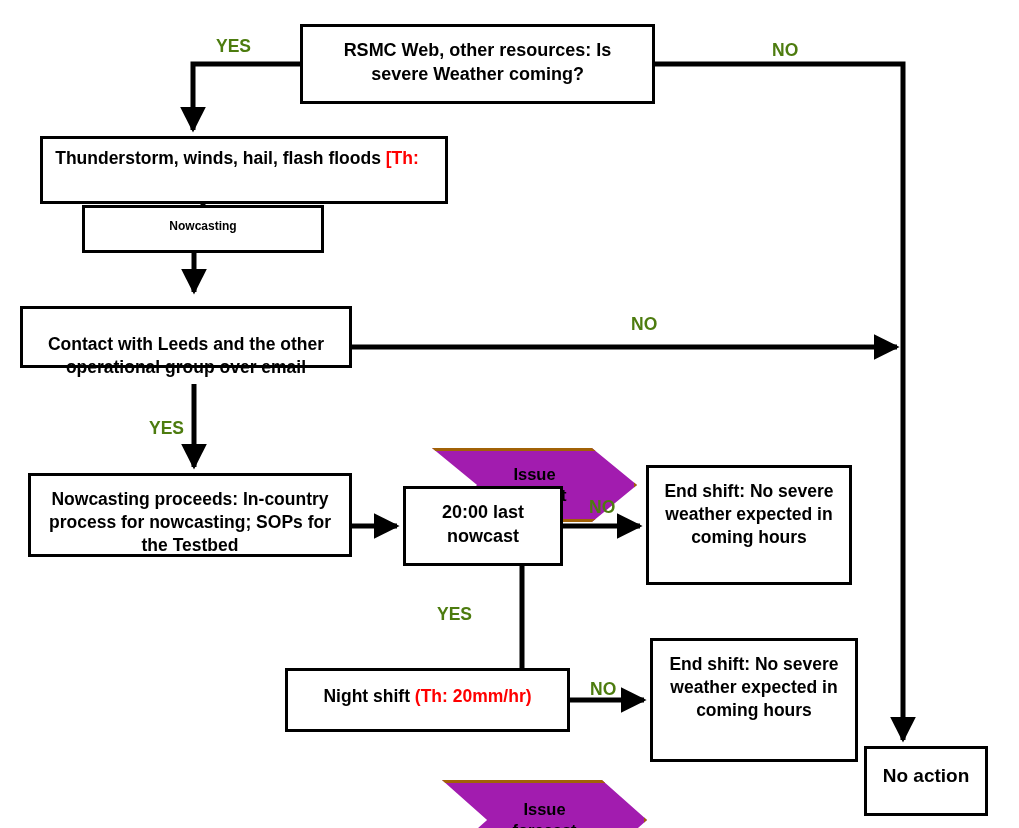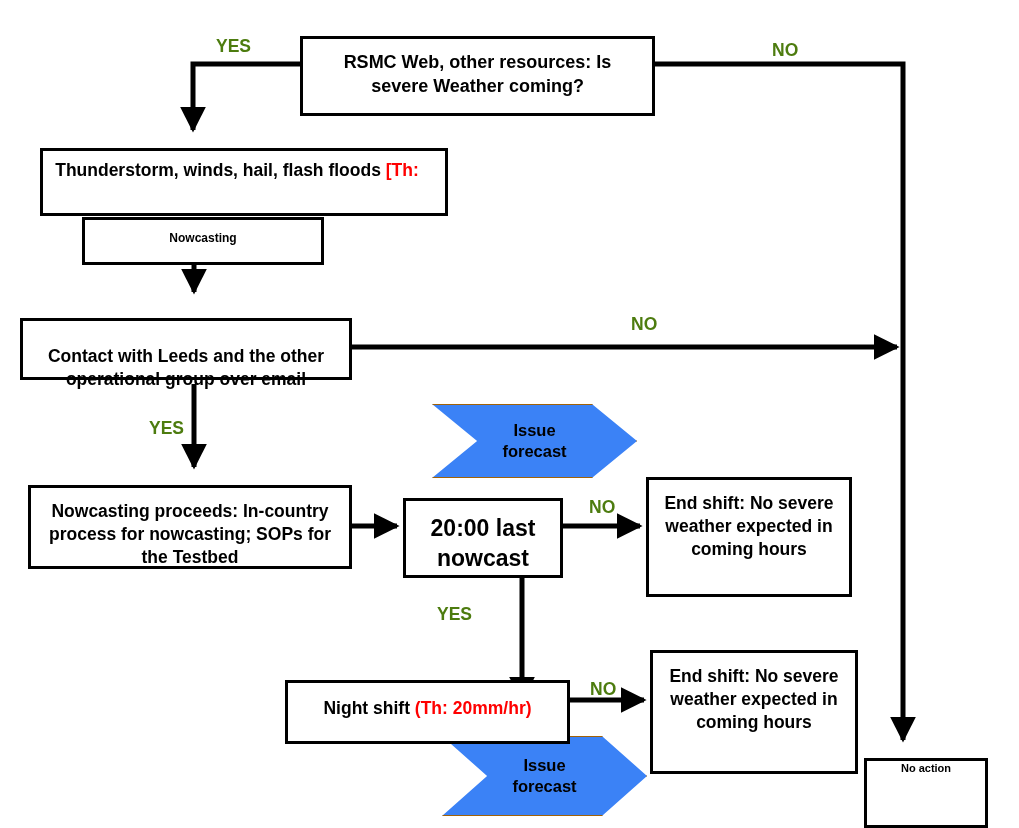--- a/index.html
+++ b/index.html
@@ -28,60 +28,60 @@
     box-sizing: border-box;
     background: #ffffff;
     border: 3px solid #000000;
     display: flex;
     align-items: flex-start;
     justify-content: center;
     text-align: center;
     font-weight: bold;
     color: #000000;
     line-height: 1.32;
-    margin-top: 12px;
   }
   .node .txt {
     display: block;
     width: 100%;
   }
   .chev {
     position: absolute;
     box-sizing: border-box;
-    background: #3b82f6;
-    border: 1px solid #a16207;
+    background: #a21caf;
+    border: 3px solid #a16207;
     display: flex;
     align-items: center;
     justify-content: center;
     text-align: center;
     font-weight: bold;
     color: #000000;
     line-height: 1.3;
     clip-path: polygon(0% 0%, 78% 0%, 100% 50%, 78% 100%, 0% 100%, 22% 50%);
+    margin-top: 44px;
     -webkit-clip-path: polygon(0% 0%, 78% 0%, 100% 50%, 78% 100%, 0% 100%, 22% 50%);
   }
   .edge-label {
     position: absolute;
     font-weight: bold;
     color: #4d7c0f;
     white-space: nowrap;
   }
   .red { color: #ff0000; }
 
   
   #n-rsmc        { left: 300px; top: 24px;  width: 355px; height: 80px;  font-size: 18px; padding-top: 12px; }
   #n-thunder     { left: 40px;  top: 136px; width: 408px; height: 68px;  font-size: 17.5px; padding: 8px 22px 0 8px; }
   #n-nowcasting  { left: 82px;  top: 205px; width: 242px; height: 48px;  font-size: 12px; padding-top: 11px; }
   #n-contact     { left: 20px;  top: 306px; width: 332px; height: 62px;  font-size: 17.5px; padding-top: 24px; }
   #n-proceeds    { left: 28px;  top: 473px; width: 324px; height: 84px; font-size: 17.5px; padding-top: 12px; }
-  #n-nowcast20   { left: 403px; top: 486px; width: 160px; height: 80px;  font-size: 23px; padding-top: 12px; }
+  #n-nowcast20   { left: 403px; top: 486px; width: 160px; height: 80px;  font-size: 18px; padding-top: 12px; }
   #n-endshift1   { left: 646px; top: 465px; width: 206px; height: 120px; font-size: 17.5px; padding-top: 12px; }
   #n-nightshift  { left: 285px; top: 668px; width: 285px; height: 64px;  font-size: 17.5px; padding-top: 14px; }
   #n-endshift2   { left: 650px; top: 638px; width: 208px; height: 124px; font-size: 17.5px; padding-top: 12px; }
-  #n-noaction    { left: 864px; top: 746px; width: 124px; height: 70px;  font-size: 11px; }
+  #n-noaction    { left: 864px; top: 746px; width: 124px; height: 70px;  font-size: 19px; padding-top: 14px; }
 
   #c-issue1      { left: 432px; top: 404px; width: 205px; height: 74px;  font-size: 16.5px; }
   #c-issue2      { left: 442px; top: 736px; width: 205px; height: 80px;  font-size: 16.5px; }
 
   
   #lbl-yes-top      { left: 216px; top: 36px;  font-size: 17.5px; }
   #lbl-no-top       { left: 772px; top: 40px;  font-size: 17.5px; }
   #lbl-no-contact   { left: 631px; top: 314px; font-size: 17.5px; }
   #lbl-yes-contact  { left: 149px; top: 418px; font-size: 17.5px; }
   #lbl-no-nowcast   { left: 589px; top: 497px; font-size: 17.5px; }

